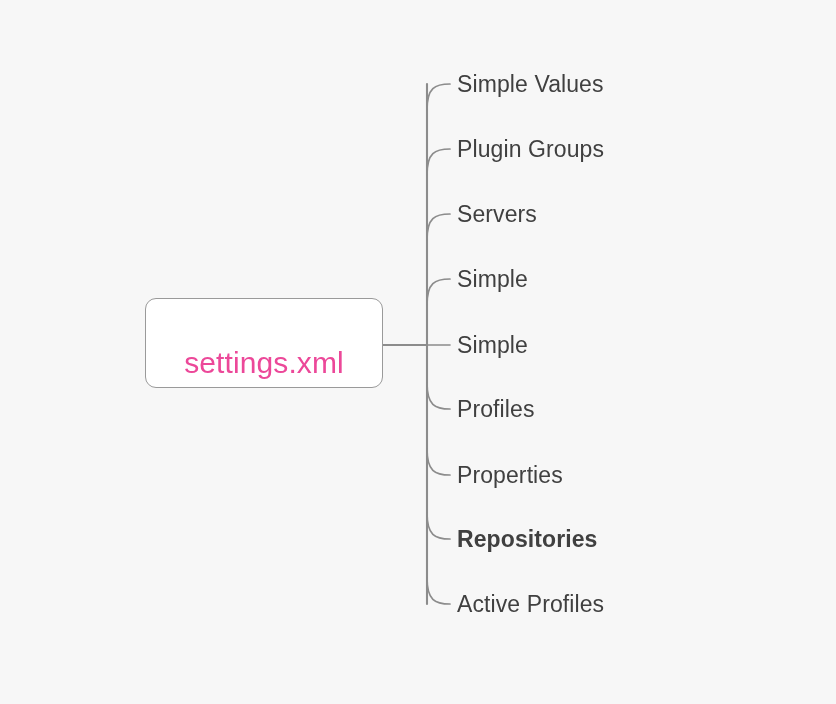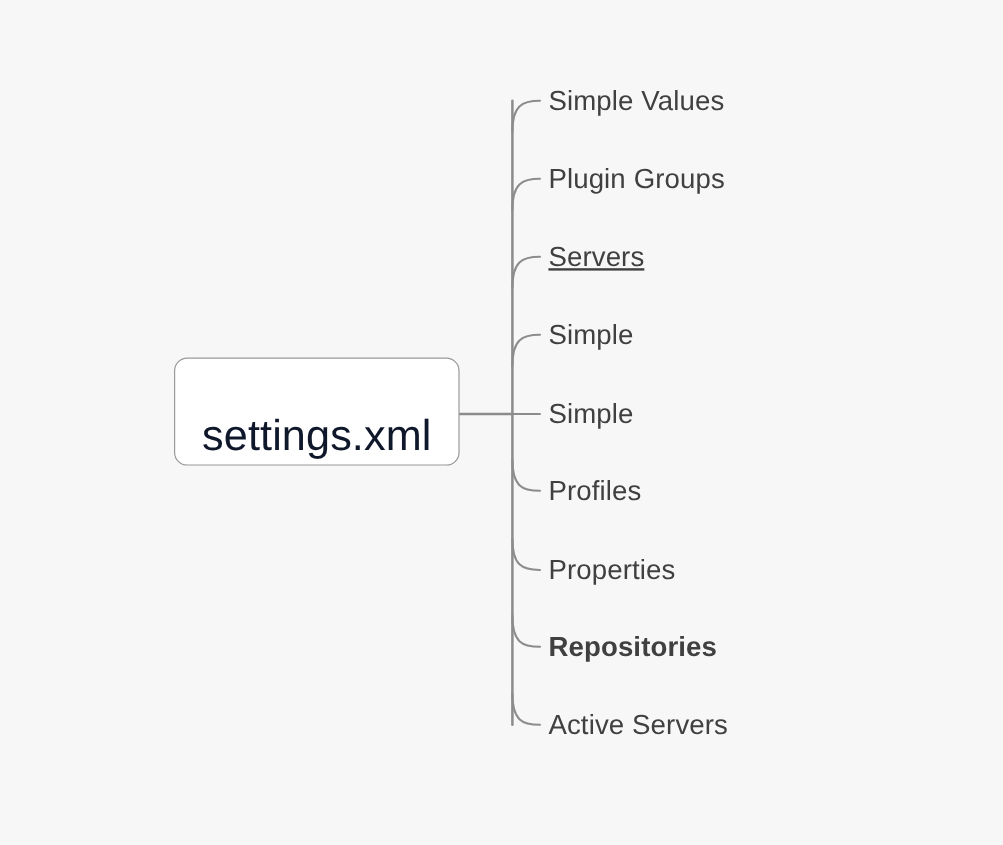--- a/index.html
+++ b/index.html
@@ -34,22 +34,22 @@
     height: 90px;
     box-sizing: border-box;
     background: #ffffff;
     border: 1.6px solid #9a9a9a;
     border-radius: 11px;
     display: flex;
     align-items: center;
     justify-content: center;
   }
   .root-node-label {
-    font-size: 36px;
-    color: #0f172a;
+    font-size: 30px;
+    color: #ec4899;
     letter-spacing: 0.1px;
     white-space: nowrap;
     margin-top: 40px;
   }
   .branch-label {
     position: absolute;
     left: 457px;
     font-size: 23px;
     color: #404040;
     white-space: nowrap;
@@ -78,22 +78,22 @@
       </g>
   </svg>
 
   <div class="root-node">
     <span class="root-node-label">settings.xml</span>
   </div>
 
   <div id="branch-label-container">
       <div class="branch-label" style="top: 84px;">Simple Values</div>
       <div class="branch-label" style="top: 149px;">Plugin Groups</div>
-      <div class="branch-label" style="top: 214px; text-decoration: underline;">Servers</div>
+      <div class="branch-label" style="top: 214px;">Servers</div>
       <div class="branch-label" style="top: 279px;">Simple</div>
       <div class="branch-label" style="top: 345px;">Simple</div>
       <div class="branch-label" style="top: 409px;">Profiles</div>
       <div class="branch-label" style="top: 475px;">Properties</div>
       <div class="branch-label" style="top: 539px; font-weight: bold;">Repositories</div>
-      <div class="branch-label" style="top: 604px;">Active Servers</div>
+      <div class="branch-label" style="top: 604px;">Active Profiles</div>
     </div>
 
 </div>
 
 </body></html>

